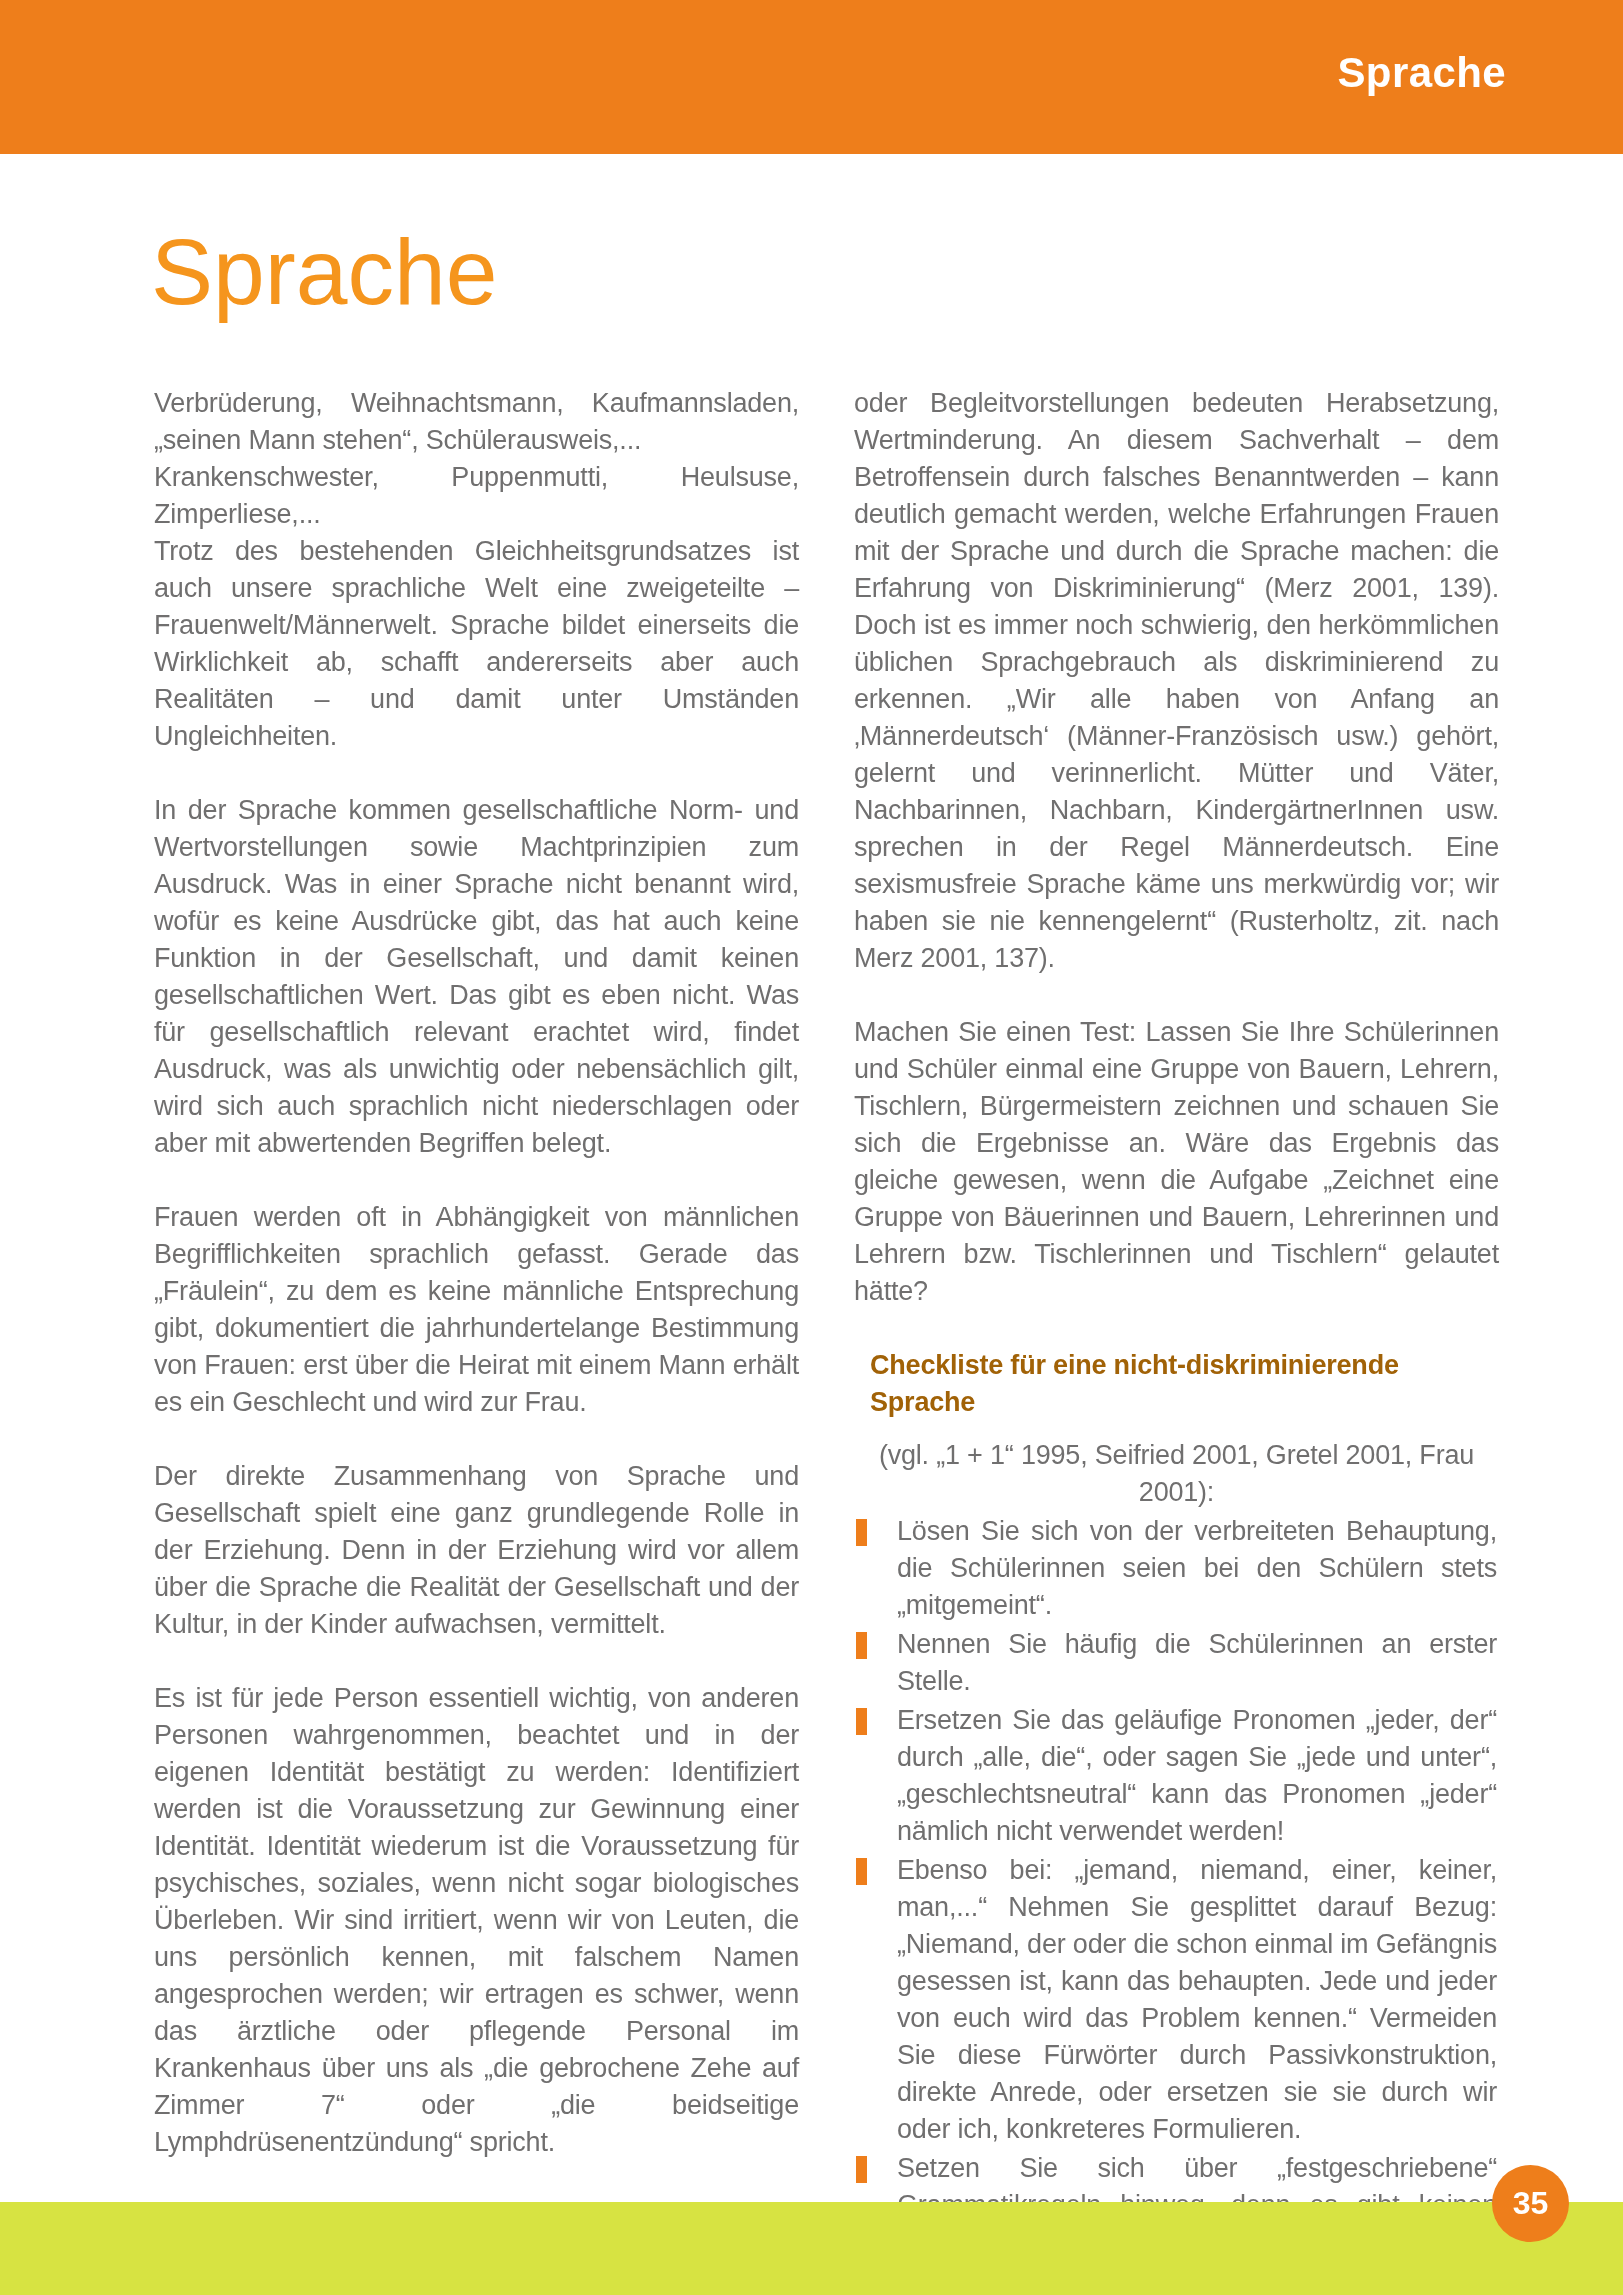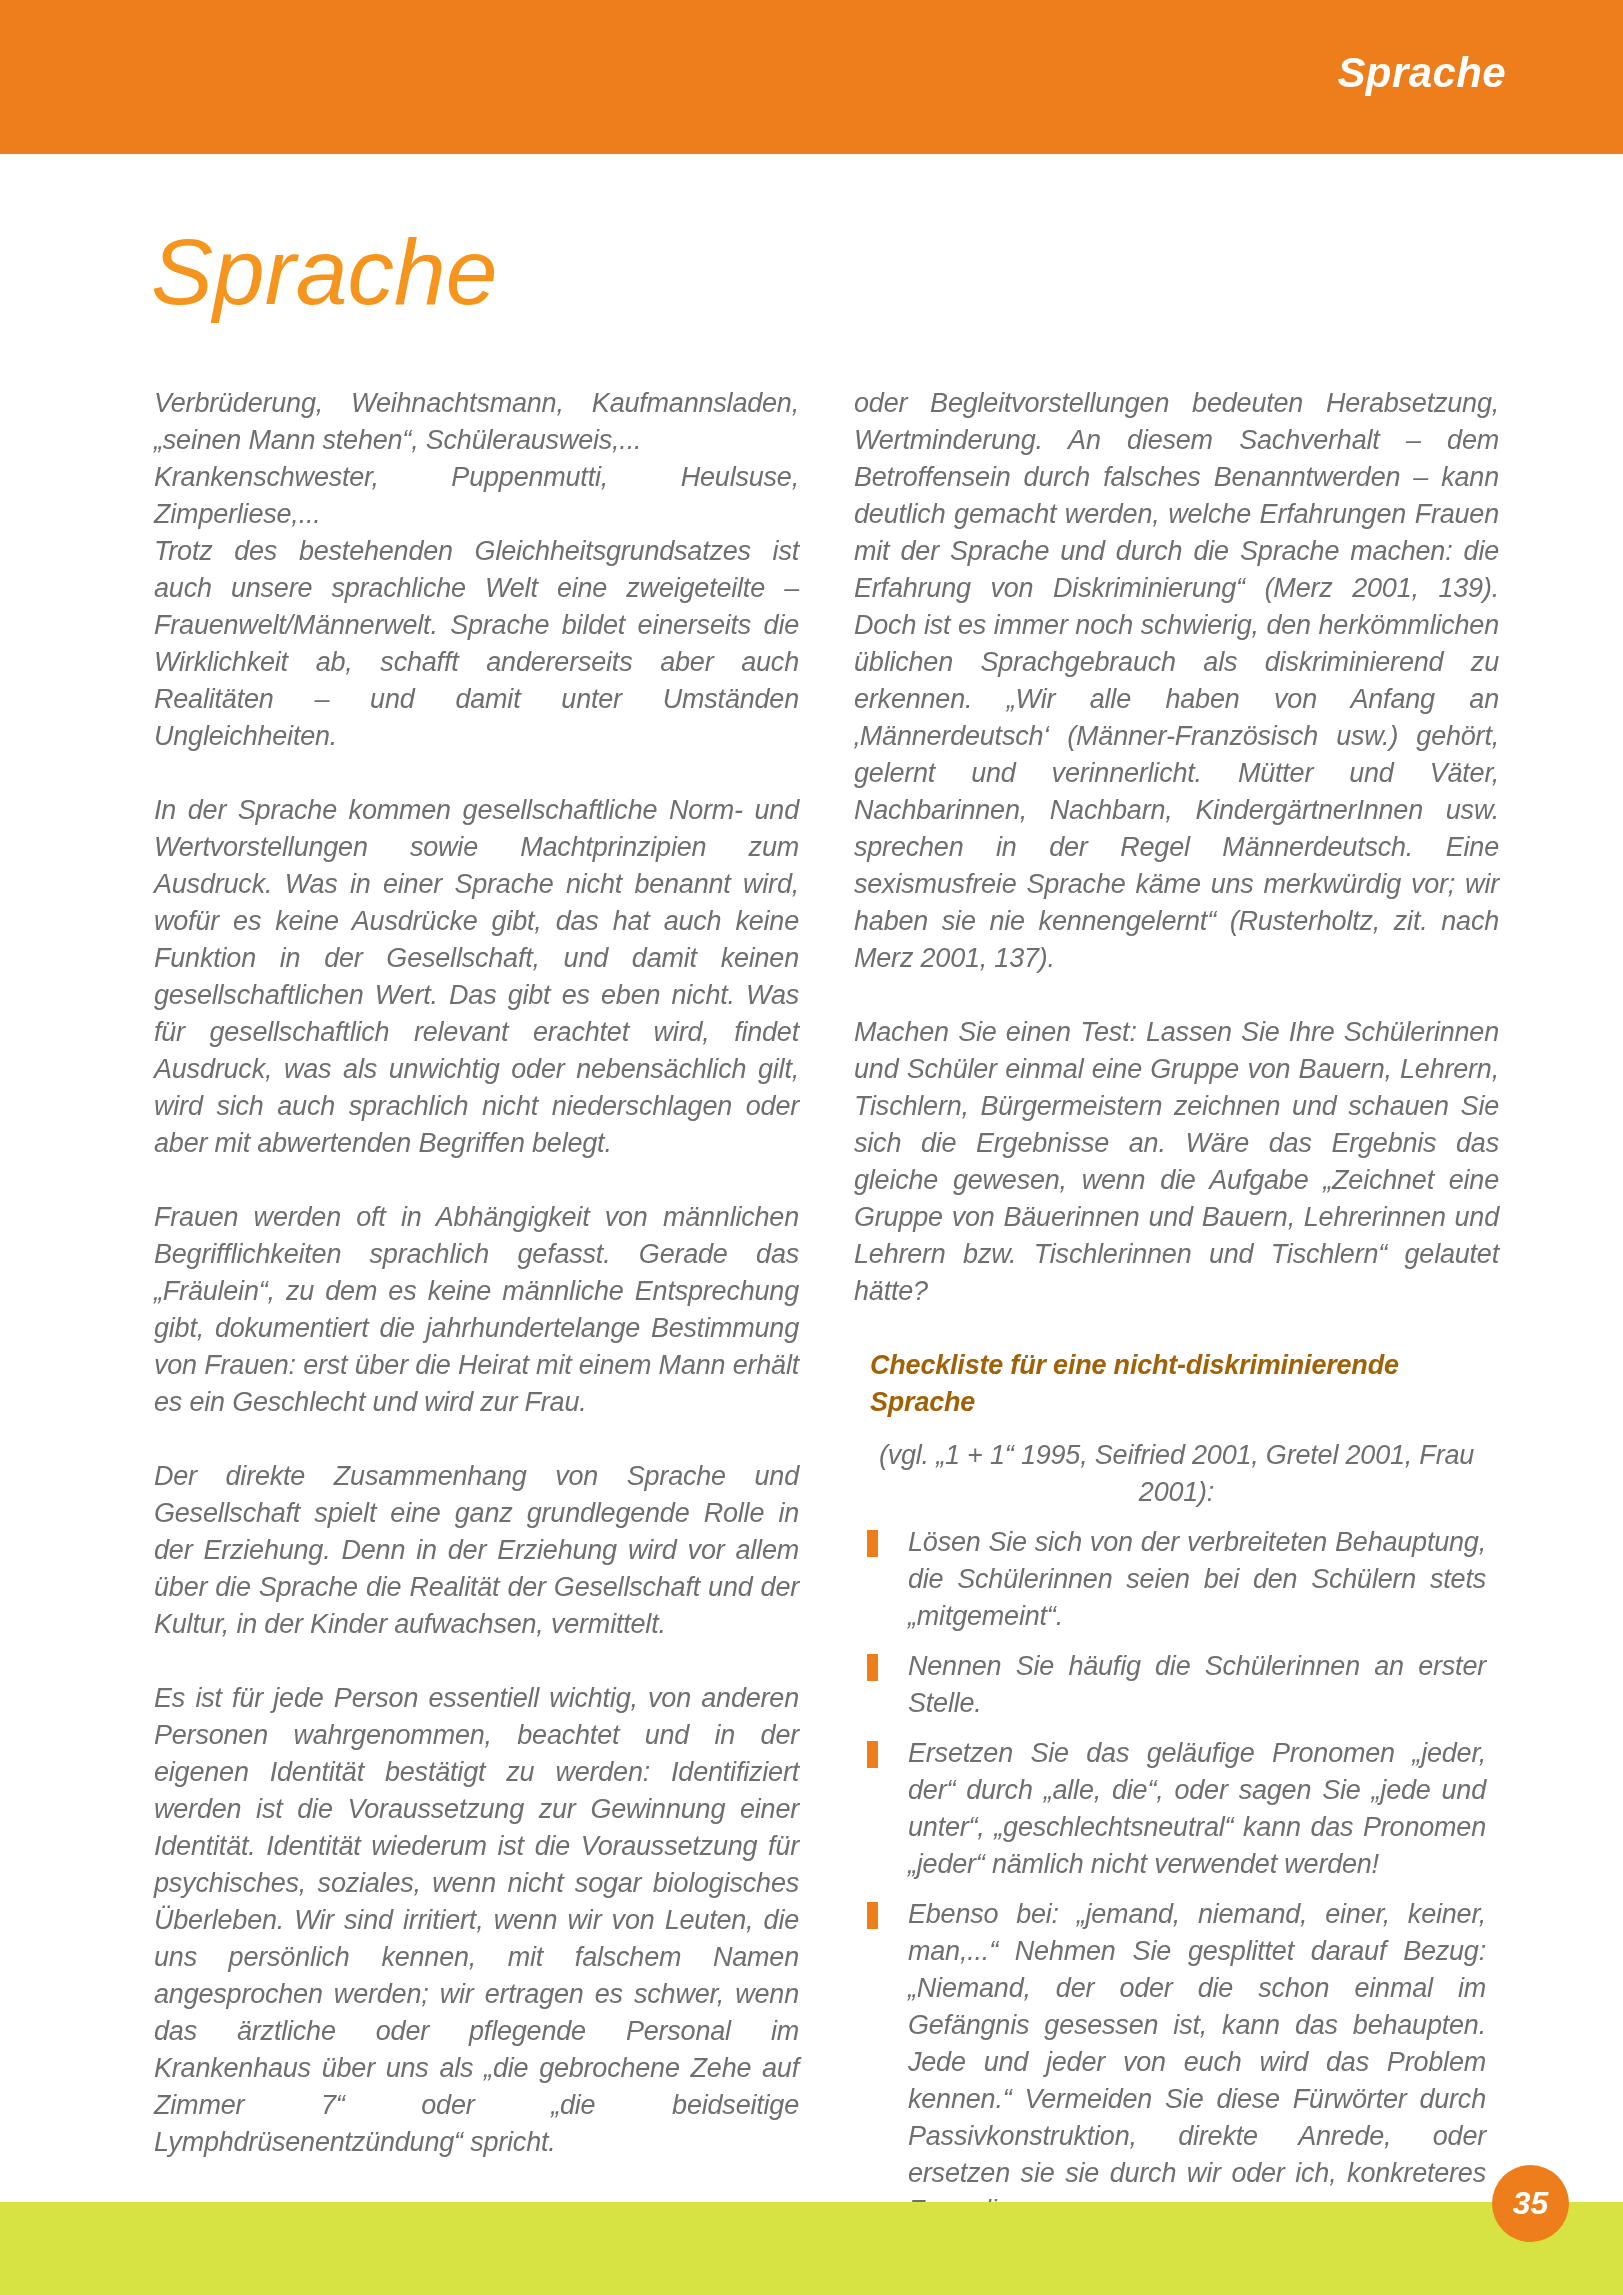--- a/index.html
+++ b/index.html
@@ -7,21 +7,20 @@
     padding: 0;
     background: #ffffff;
     font-family: "Liberation Sans", sans-serif;
   }
   .page {
     position: relative;
     width: 1623px;
     height: 2295px;
     background: #ffffff;
     overflow: hidden;
-    font-style: italic;
   }
 
   
   .topbar {
     position: absolute;
     top: 0; left: 0;
     width: 1623px;
     height: 154px;
     background: #EE7E1B;
   }
@@ -83,21 +82,21 @@
   }
 
   .checklist {
     list-style: none;
     margin: 0;
     padding: 0;
   }
   .checklist li {
     position: relative;
     padding-left: 41px;
-    margin: 13px;
+    margin: 2px;
     text-align: justify;
     hyphens: auto;
   }
   .bullet {
     position: absolute;
     left: 0;
     top: 5.7px;
     width: 10.6px;
     height: 27px;
     background: #EE7E1B;

